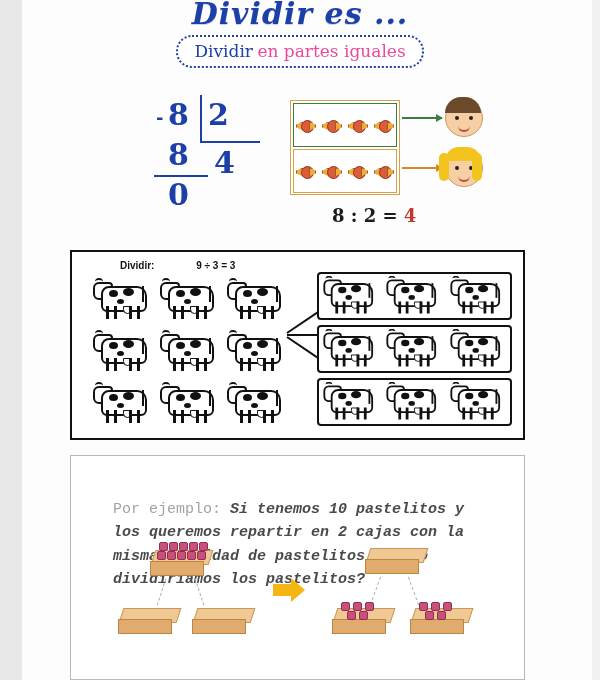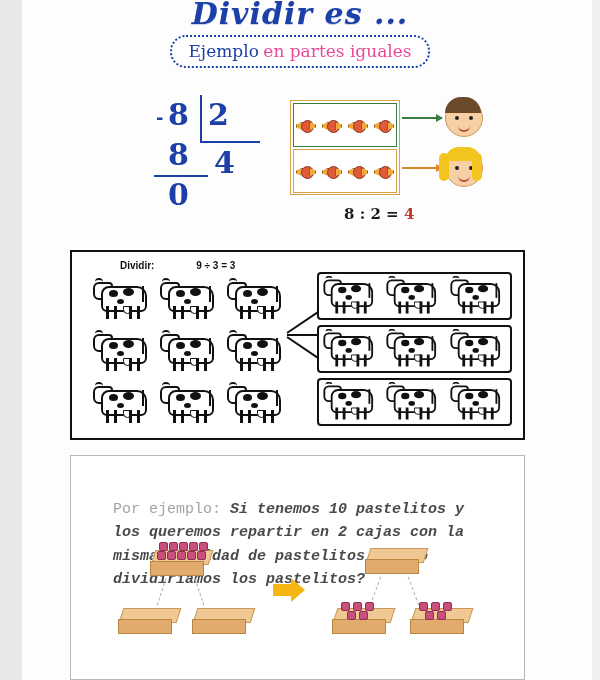--- a/index.html
+++ b/index.html
@@ -210,24 +210,23 @@
     position: absolute; width: 4px; height: 4px; border-radius: 50%; background: #222;
   }
   .mouth {
     position: absolute; width: 12px; height: 6px;
     border-bottom: 2px solid #b2503c; border-radius: 0 0 12px 12px;
   }
   .eq-line {
     position: absolute;
     left: 212px; top: 110px;
     font-family: "DejaVu Serif", serif;
-    font-size: 15px;
+    font-size: 18px;
     font-weight: bold;
     color: #1b1b1b;
-    margin-left: 12px;
   }
   .eq-line .res { color: #c0392b; }
 
   
   .cows-panel {
     position: absolute;
     left: 70px; top: 250px;
     width: 455px; height: 190px;
     border: 2px solid #111;
     background: #fff;
@@ -404,21 +403,21 @@
 </head>
 <body>
 
 <div class="page">
   <div class="left-strip"></div>
   <div class="right-strip"></div>
 
   <div class="title-wrap">
     <div class="title-main">Dividir es ...</div>
     <div class="subtitle-box">
-      <span class="s1">Ejemplo</span>
+      <span class="s1">Dividir</span>
       <span class="s2">en partes iguales</span>
     </div>
   </div>
 
   <div class="division-area">
     <div class="div-digits">
       <span class="minus1">-</span>
       <span class="num8a">8</span>
       <span class="vbar"></span>
       <span class="hbar"></span>

